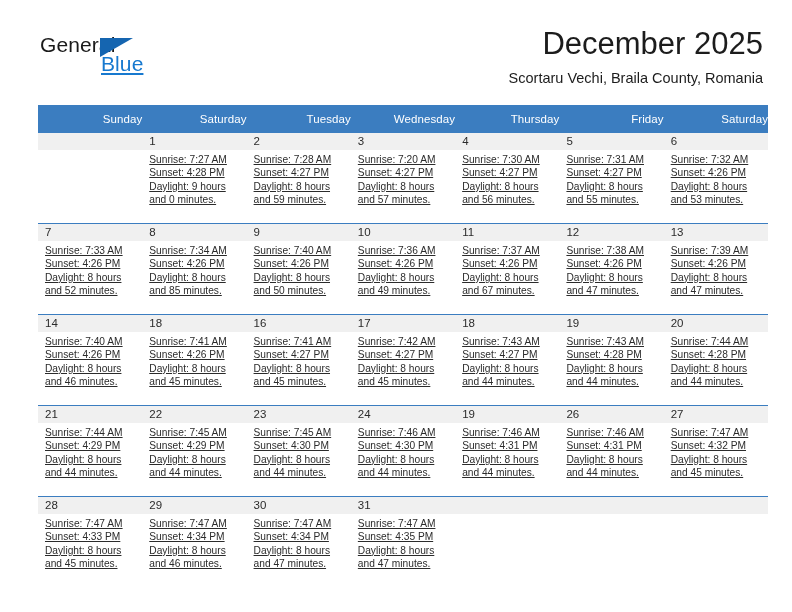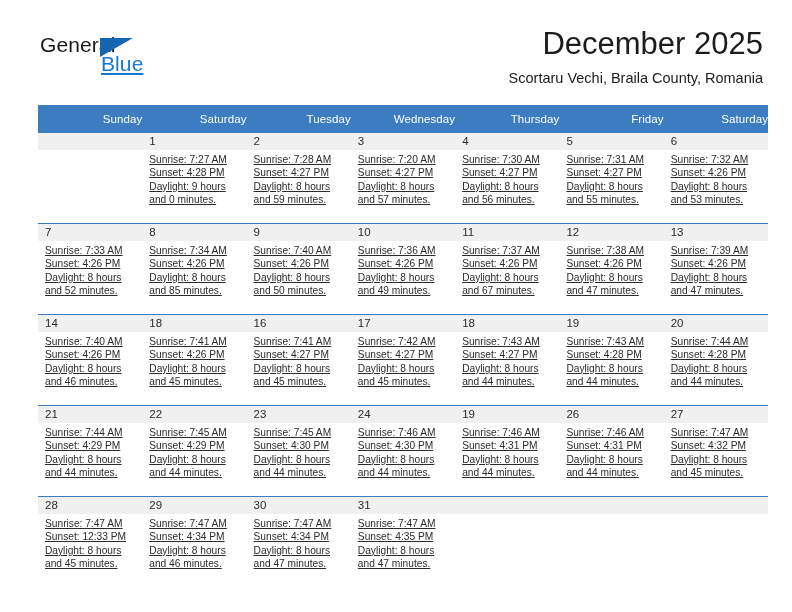--- a/index.html
+++ b/index.html
@@ -501,21 +501,21 @@
               </div>
             </div>
           </td>
         </tr>
         <tr>
           <td>
             <div class="cell-inner">
               <div class="daynum-bar">28</div>
               <div class="cell-lines">
                 <div>Sunrise: 7:47 AM</div>
-                <div>Sunset: 12:33 PM</div>
+                <div>Sunset: 4:33 PM</div>
                 <div>Daylight: 8 hours</div>
                 <div>and 45 minutes.</div>
               </div>
             </div>
           </td>
           <td>
             <div class="cell-inner">
               <div class="daynum-bar">29</div>
               <div class="cell-lines">
                 <div>Sunrise: 7:47 AM</div>

